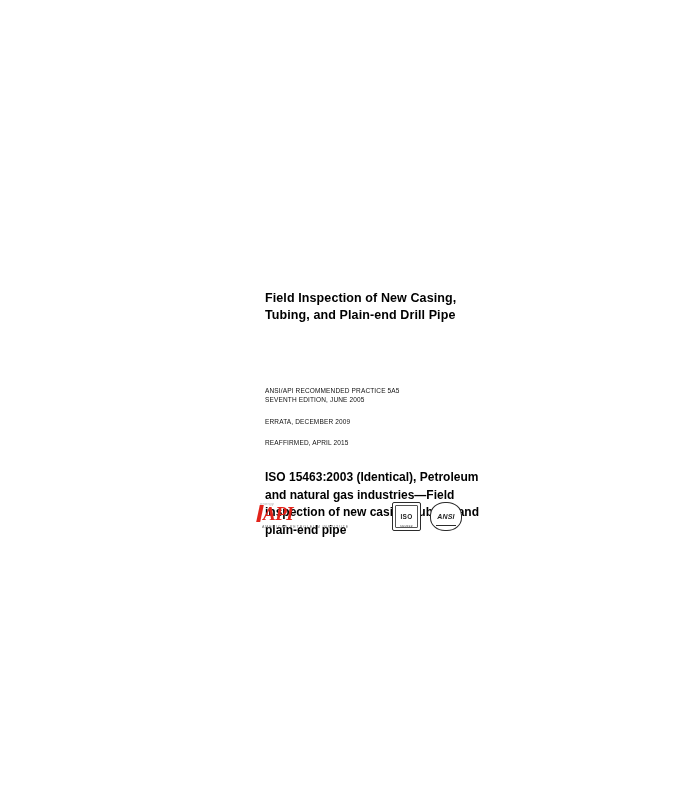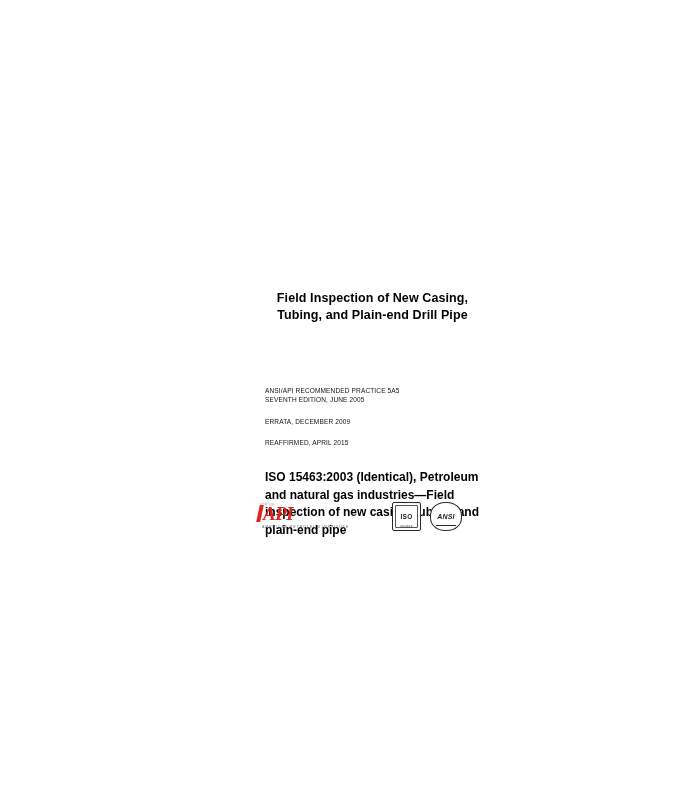--- a/index.html
+++ b/index.html
@@ -27,21 +27,20 @@
     width: 330px;
   }
   .doc-title {
     font-size: 12.5px;
     font-weight: bold;
     line-height: 1.35;
     letter-spacing: 0.1px;
     color: #000;
     margin: 0;
     width: 215px;
-    text-align: center;
   }
   .meta-block {
     margin-top: 62px;
   }
   .meta-line {
     font-size: 6.5px;
     letter-spacing: 0.15px;
     line-height: 1.45;
     color: #111;
     text-transform: uppercase;

